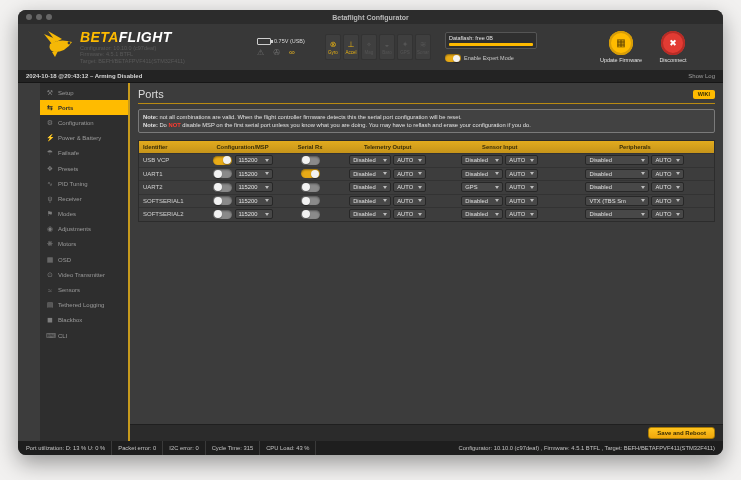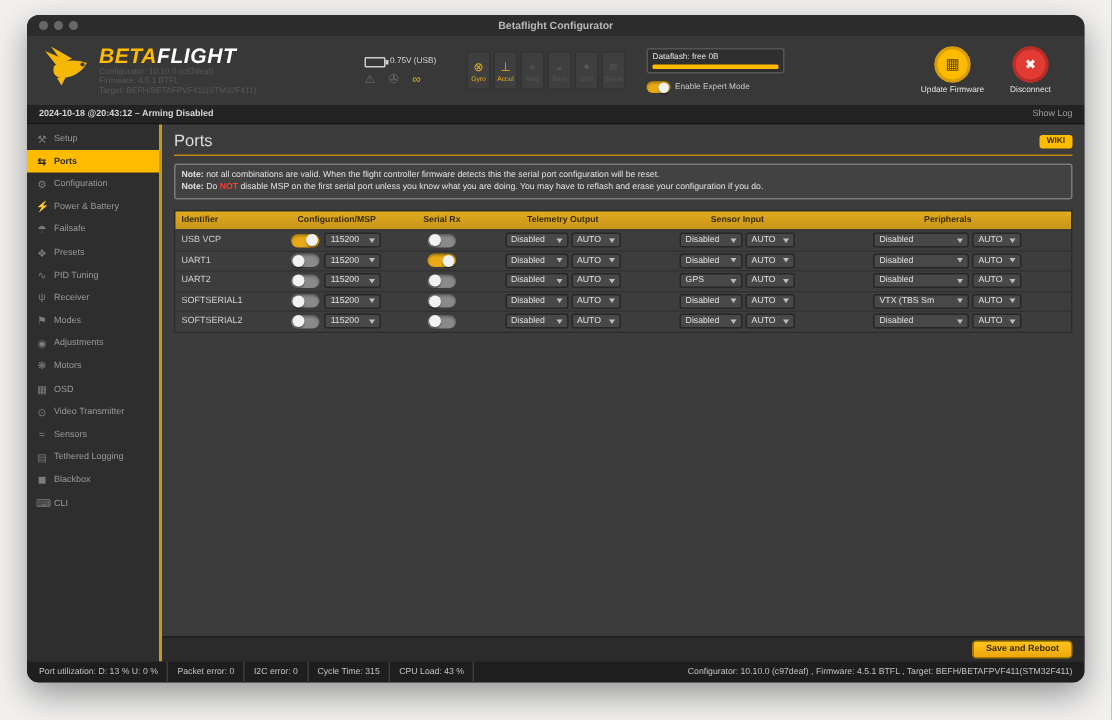--- a/index.html
+++ b/index.html
@@ -8,21 +8,21 @@
     position:absolute; left:18px; top:10px; width:705px; height:445px;
     border-radius:8px; background:#3c3c3c; box-shadow:0 8px 22px rgba(0,0,0,.38);
     display:flex; flex-direction:column; overflow:hidden;
   }
   
   .titlebar { height:14px; background:#2c2c2c; display:flex; align-items:center; position:relative; flex:0 0 auto; }
   .dots { display:flex; gap:4px; margin-left:8px; }
   .dot { width:6px; height:6px; border-radius:50%; background:#676767; }
   .win-title { position:absolute; left:0; right:0; text-align:center; font-size:7px; font-weight:bold; color:#b9b9b9; }
   
-  .header { height:46px; background:#383838; display:flex; align-items:center; padding:0 10px; flex:0 0 auto; }
+  .header { height:46px; background:#383838; display:flex; align-items:center; padding:0 24px; flex:0 0 auto; }
   .logo-wrap { display:flex; align-items:flex-start; gap:4px; width:215px; }
   .bee { width:34px; height:30px; flex:0 0 auto; }
   .logo-col { display:flex; flex-direction:column; }
   .logo-text { font-size:14px; font-weight:bold; font-style:italic; color:#fff; letter-spacing:.4px; line-height:15px; }
   .logo-text .beta { color:#ffbb00; }
   .logo-info { font-size:5.5px; color:#595959; line-height:6.5px; }
   .batt-box { width:58px; display:flex; flex-direction:column; gap:3px; margin-right:10px; }
   .batt-row { display:flex; align-items:center; gap:3px; }
   .batt-icon { width:14px; height:7px; border:1px solid #cfcfcf; border-radius:1px; position:relative; }
   .batt-icon::after { content:""; position:absolute; right:-3px; top:1.5px; width:2px; height:3px; background:#cfcfcf; }
@@ -46,21 +46,21 @@
   .circle.yellow { background:#ffbb00; color:#5d4200; box-shadow:inset 0 0 0 2px #d79d08; }
   .circle.red { background:#e23b33; color:#fff; box-shadow:inset 0 0 0 2px #b72c26; font-size:9px; }
   .round-lb { font-size:5.5px; color:#e3e3e3; text-align:center; line-height:6.5px; margin-top:2px; }
   .spacer { flex:1; }
   
   .logbar { height:13px; background:#232323; border-bottom:1px solid #161616; display:flex; align-items:center;
             justify-content:space-between; padding:0 8px; flex:0 0 auto; }
   .arming { font-size:6px; font-weight:bold; color:#d6d6d6; }
   .showlog { font-size:6px; color:#9f9f9f; cursor:pointer; }
   
-  .body { flex:1; display:flex; min-height:0; }
+  .body { flex:1; display:flex; min-height:0;margin-left:22px; }
   .sidebar { width:88px; background:#2e2e2e; flex:0 0 auto; padding-top:2px; }
   .side-item { display:flex; align-items:center; gap:4px; height:15.2px; padding:0 6px; color:#9a9a9a; font-size:6px; cursor:pointer; }
   .side-item .ic { width:8px; font-size:7px; text-align:center; color:#7d7d7d; }
   .side-item.active { background:#ffbb00; color:#2d2d2d; font-weight:bold; }
   .side-item.active .ic { color:#2d2d2d; }
   .gold-divider { width:2px; background:#c79a1c; flex:0 0 auto; }
   .content { flex:1; background:#3c3c3c; display:flex; flex-direction:column; min-width:0; }
   .content-head { display:flex; align-items:center; justify-content:space-between; padding:5px 8px 3px 8px; }
   .page-title { font-size:11px; color:#dcdcdc; }
   .wiki-btn { background:#ffbb00; color:#3a2f00; font-size:5.5px; font-weight:bold; padding:1.5px 5px; border-radius:2px; cursor:pointer; }

